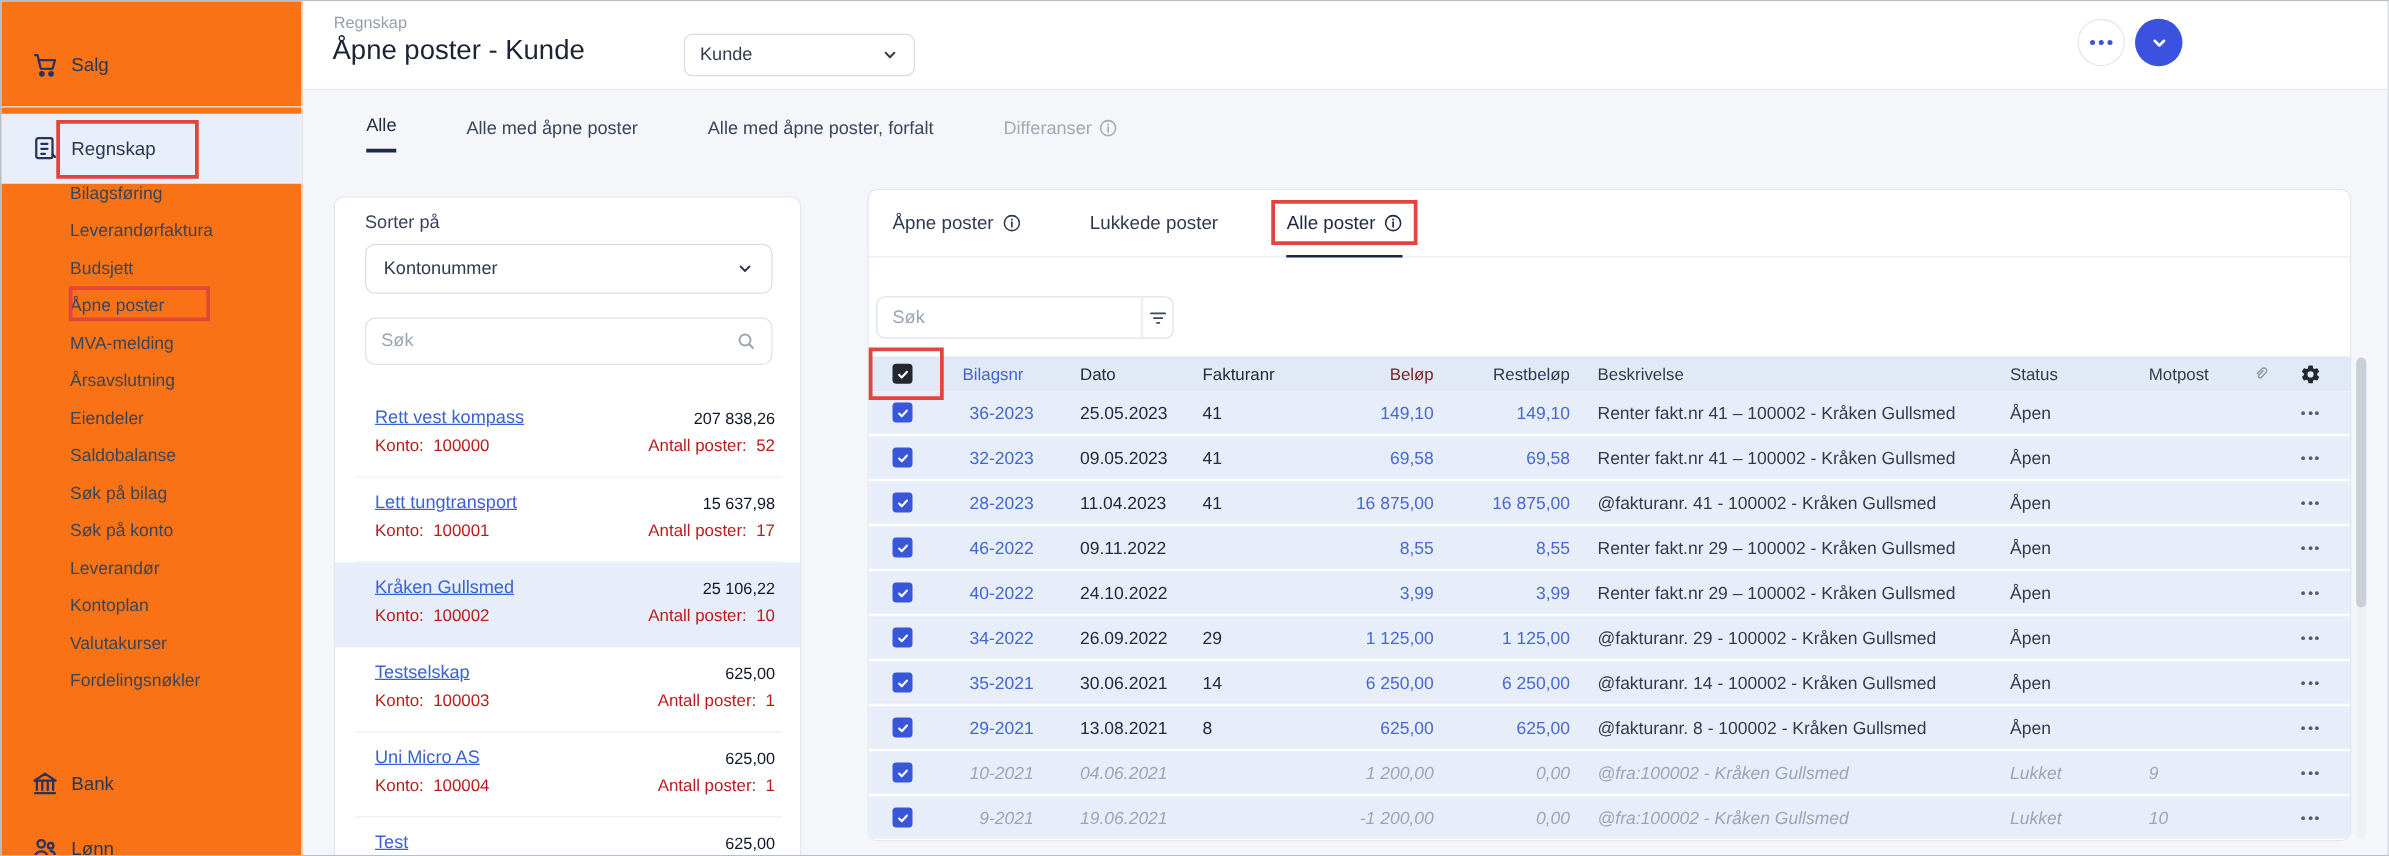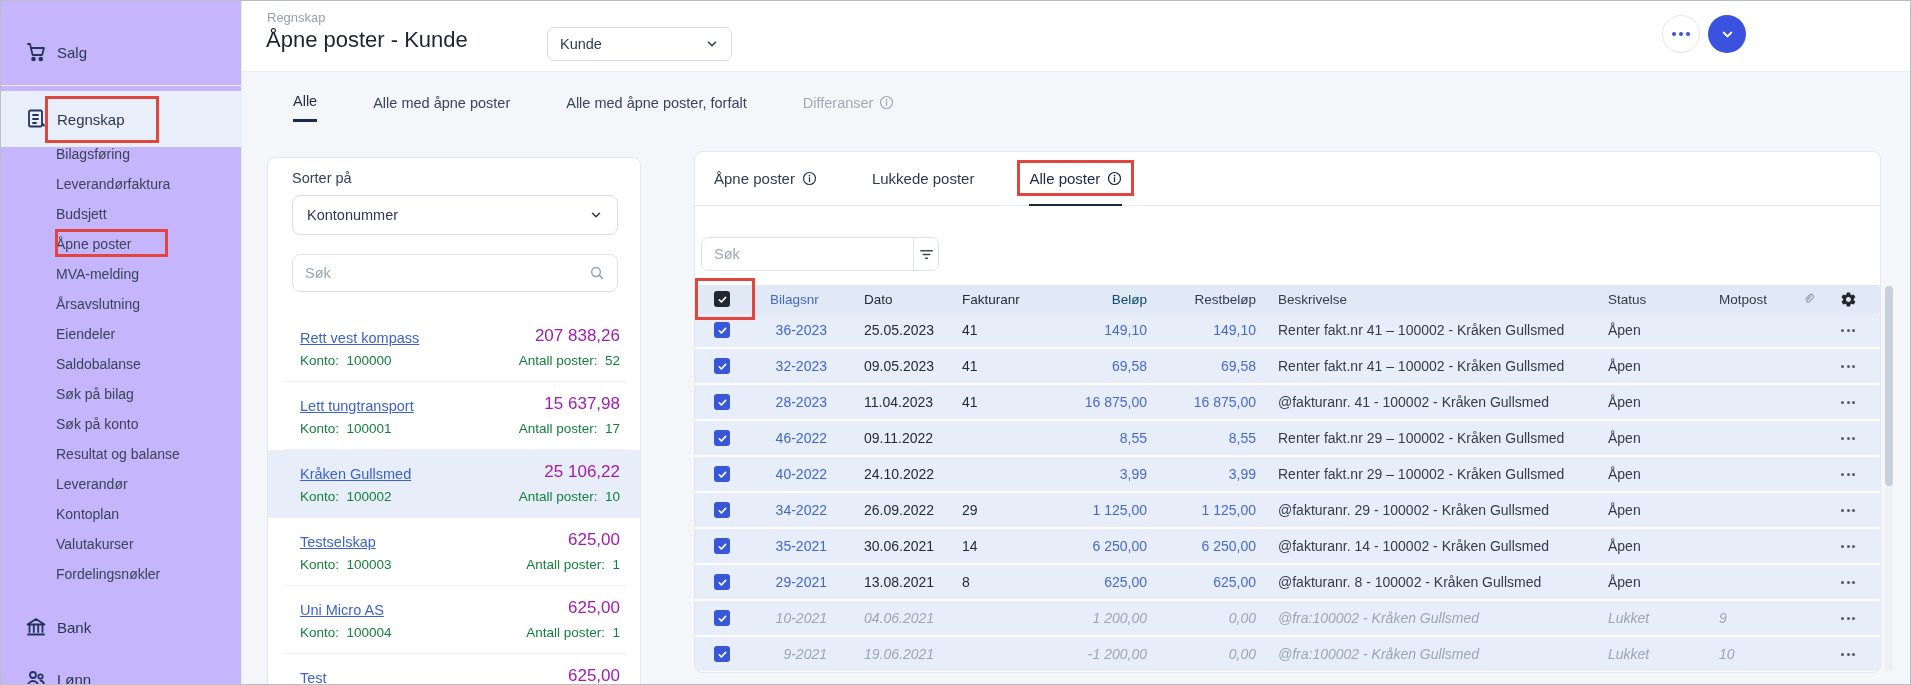--- a/index.html
+++ b/index.html
@@ -1,21 +1,21 @@
 <!DOCTYPE html>
 <html><head>
 <meta charset="utf-8">
 <style>
   * { margin:0; padding:0; box-sizing:border-box; }
   html,body { background:#fff; }
   body { font-family:"Liberation Sans", sans-serif; color:#2e3646; }
   .stage { position:relative; width:1911px; height:685px; background:#fff; border:1px solid #b9bdc4; overflow:hidden; }
 
   
-  .sidebar { position:absolute; left:0; top:0; width:241px; height:685px; background:#c4b5fd; border-right:1px solid #e9ebef; z-index:3; }
+  .sidebar { position:absolute; left:0; top:0; width:241px; height:685px; background:#f97316; border-right:1px solid #e9ebef; z-index:3; }
   .side-row { position:absolute; left:0; width:241px; height:52px; display:flex; align-items:center; cursor:pointer; }
   .side-row .sicon { width:24px; height:24px; margin-left:23px; flex:0 0 24px; color:#24345c; }
   .side-row .slabel { margin-left:9px; font-size:15px; color:#2b3750; }
   .side-row.active { background:#e9effa; }
   .side-divider { position:absolute; left:0; top:84px; width:241px; height:1px; background:#e9ebef; }
   .side-sub { position:absolute; left:0; top:138px; width:241px; }
   .side-sub-item { height:30px; display:flex; align-items:center; padding-left:55px; font-size:14px; color:#3a4456; cursor:pointer; white-space:nowrap; }
 
   
   .topbar { position:absolute; left:241px; top:0; width:1670px; height:71px; background:#fff; border-bottom:1px solid #e9ebef; z-index:2; }
@@ -45,22 +45,22 @@
   .sort-select .chev { margin-left:auto; color:#333c4e; }
   .cust-search { position:absolute; left:24px; top:96px; width:326px; height:38px; border:1px solid #dde2e9; border-radius:8px; display:flex; align-items:center; padding:0 12px; }
   .cust-search input { border:none; outline:none; flex:1; font-size:14.5px; color:#333; font-family:inherit; background:transparent; }
   .cust-search input::placeholder { color:#9aa5b3; }
   .cust-list { position:absolute; left:0; top:156px; width:374px; }
   .cust-row { position:relative; height:68px; padding:12px 22px 0 32px; cursor:pointer; }
   .cust-row:not(.selected):not(:last-child)::after { content:""; position:absolute; left:16px; right:16px; bottom:0; height:1px; background:#edf0f4; }
   .cust-row.selected { background:#e7edf9; }
   .cust-line { display:flex; align-items:flex-end; justify-content:space-between; }
   .cust-name { font-size:14.5px; color:#3c61d2; text-decoration:underline; }
-  .cust-amount { font-size:17px; color:#a21caf; }
-  .cust-sub { display:flex; justify-content:space-between; margin-top:7px; font-size:13.5px; color:#15803d; }
+  .cust-amount { font-size:13px; color:#0f172a; }
+  .cust-sub { display:flex; justify-content:space-between; margin-top:7px; font-size:13.5px; color:#b91c1c; }
 
   
   .right-card { left:693px; top:150px; width:1187px; height:522px; overflow:hidden; }
   .rtabs { position:absolute; left:0; top:0; width:100%; height:54px; display:flex; align-items:center; gap:55px; padding-left:19px; border-bottom:1px solid #e7eaf0; }
   .rtab { position:relative; display:flex; align-items:center; gap:7px; font-size:15px; color:#2f3950; height:54px; cursor:pointer; white-space:nowrap; }
   .rtab.active { color:#1d2740; box-shadow:inset 0 -2px 0 #1d2740; }
   .rtab.annotated::after { content:""; position:absolute; inset:8px -12px 10px -12px; border:3px solid #e2453e; pointer-events:none; }
   .post-search { position:absolute; left:6px; top:85px; width:238px; height:34px; border:1px solid #dde2e9; border-radius:7px; display:flex; align-items:stretch; }
   .post-search input { border:none; outline:none; flex:1; font-size:14.5px; padding:0 12px; color:#333; font-family:inherit; background:transparent; }
   .post-search input::placeholder { color:#9aa5b3; }
@@ -152,23 +152,20 @@
         <div class="side-sub-item">
           <span>Saldobalanse</span>
         </div>
         <div class="side-sub-item">
           <span>Søk på bilag</span>
         </div>
         <div class="side-sub-item">
           <span>Søk på konto</span>
         </div>
         <div class="side-sub-item">
-          <span>Resultat og balanse</span>
-        </div>
-        <div class="side-sub-item">
           <span>Leverandør</span>
         </div>
         <div class="side-sub-item">
           <span>Kontoplan</span>
         </div>
         <div class="side-sub-item">
           <span>Valutakurser</span>
         </div>
         <div class="side-sub-item">
           <span>Fordelingsnøkler</span>
@@ -369,21 +366,21 @@
       <div class="c-cb">
         <div class="cb dark" id="head-cb">
           <svg viewBox="0 0 12 12" width="11" height="11">
               <path d="M2.5 6.3l2.3 2.4 4.6-5" stroke="#fff" stroke-width="1.8" fill="none" stroke-linecap="round" stroke-linejoin="round"></path>
             </svg>
         </div>
       </div>
       <div class="c-bilagsnr h-bilagsnr">Bilagsnr</div>
       <div class="c-dato">Dato</div>
       <div class="c-fakturanr">Fakturanr</div>
-      <div class="c-belop" style="color:#0c4a6e">Beløp</div>
+      <div class="c-belop" style="color:#7f1d1d">Beløp</div>
       <div class="c-rest" style="color:#2f3a50">Restbeløp</div>
       <div class="c-beskr">Beskrivelse</div>
       <div class="c-status">Status</div>
       <div class="c-motpost">Motpost</div>
       <div class="c-icon">
         <svg viewBox="0 0 16 16" width="13" height="13" fill="none" stroke="#8a93a3" stroke-width="1.3" stroke-linecap="round">
             <path d="M10.5 4.5l-4.2 4.2a1.6 1.6 0 1 0 2.3 2.3l4.4-4.5a2.7 2.7 0 1 0-3.8-3.8L4.6 7.3"></path>
           </svg>
       </div>
       <div class="c-icon">

